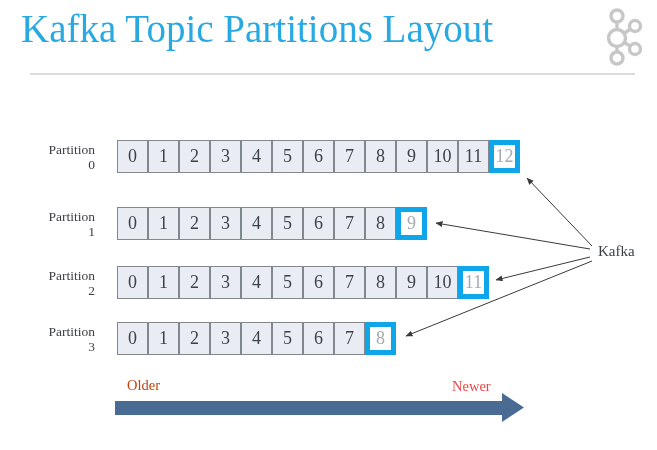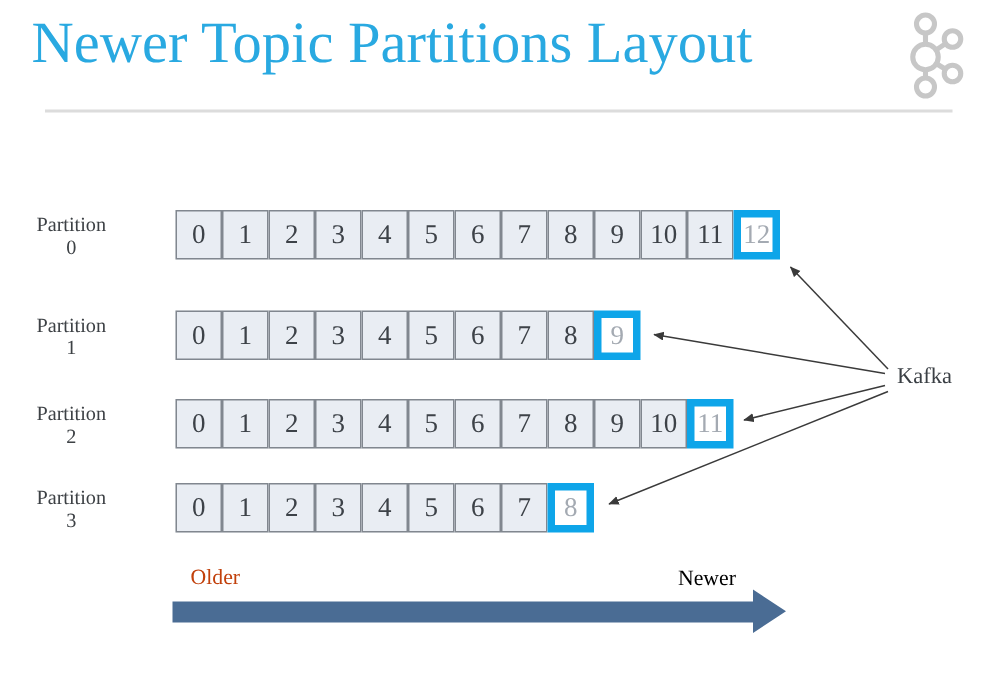--- a/index.html
+++ b/index.html
@@ -23,21 +23,21 @@
     border-top:2px solid #dcdcdc;
   }
   .arrows-overlay{position:absolute;left:0;top:0;z-index:1;pointer-events:none;}
   .partitions{position:absolute;left:0;top:0;width:657px;z-index:2;}
   .prow{position:absolute;left:0;display:flex;align-items:center;}
   .prow:nth-of-type(1){top:140px;}
   .prow:nth-of-type(2){top:207px;}
   .prow:nth-of-type(3){top:266px;}
   .prow:nth-of-type(4){top:322px;}
   .plabel{
-    width:95px;text-align:center;
+    width:95px;text-align:right;
     font-size:13.5px;line-height:15px;color:#3d4145;
   }
   .cells{display:flex;margin-left:22px;}
   .cell{
     box-sizing:border-box;
     width:31px;height:33px;
     display:flex;align-items:center;justify-content:center;
     font-size:18px;color:#3d4248;
     background:#e9edf3;
     border:1px solid #81878f;
@@ -50,29 +50,29 @@
   .writes-label{
     position:absolute;left:598px;top:243px;z-index:2;
     font-size:15px;color:#3a3f44;
   }
   .older-label{
     position:absolute;left:127px;top:377px;z-index:2;
     font-size:14.5px;color:#c2410c;
   }
   .newer-label{
     position:absolute;left:452px;top:378px;z-index:2;
-    font-size:14.5px;color:#000000;
+    font-size:14.5px;color:#ef4444;
   }
 </style>
 </head>
 <body>
 
 <div class="slide">
 
-  <h1 class="title">Newer Topic Partitions Layout</h1>
+  <h1 class="title">Kafka Topic Partitions Layout</h1>
 
   <svg class="kafka-logo" width="48" height="62" viewBox="0 0 48 62">
     <g stroke="#c7c7c7" stroke-width="3.4" fill="none">
       <line x1="20" y1="33" x2="20" y2="11"></line>
       <line x1="20" y1="33" x2="20" y2="53"></line>
       <line x1="20" y1="33" x2="38" y2="21"></line>
       <line x1="20" y1="33" x2="38" y2="44"></line>
     </g>
     <g stroke="#c7c7c7" stroke-width="3.4" fill="#ffffff">
       <circle cx="20" cy="11" r="6"></circle>

